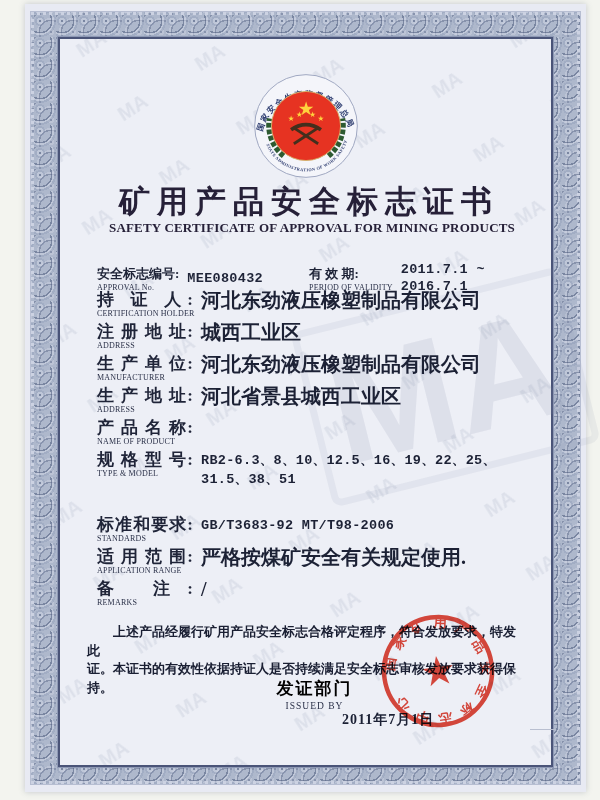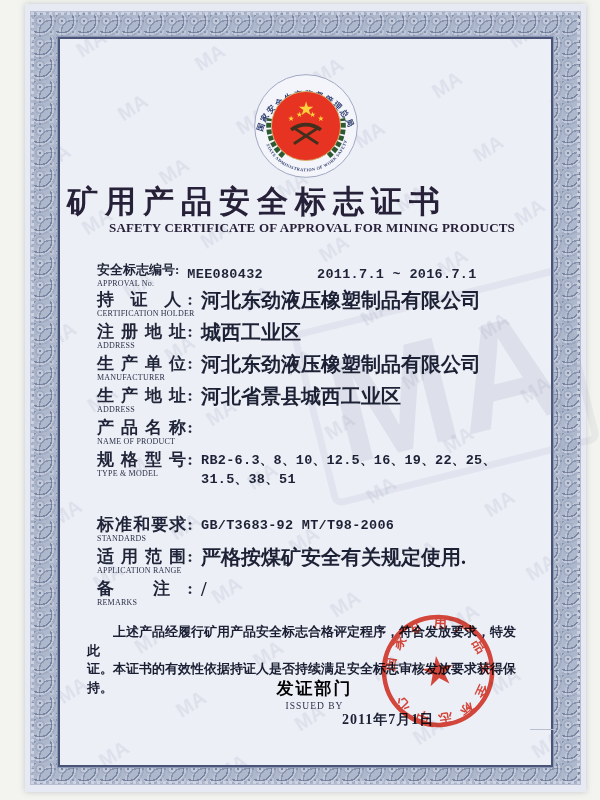--- a/index.html
+++ b/index.html
@@ -36,21 +36,21 @@
     position:absolute;left:248px;top:258px;z-index:0;
     transform:rotate(-14deg);
     font-family:"Liberation Sans",sans-serif;
     font-weight:bold;font-size:150px;line-height:150px;
     color:rgba(125,135,165,0.14);
     border:7px solid rgba(125,135,165,0.10);
     border-radius:10px;padding:8px 14px;
   }
   .emblem{position:absolute;top:31px;left:50%;transform:translateX(-50%);width:112px;height:112px;z-index:1;}
   .title{
-    position:absolute;top:142px;left:0;right:0;z-index:1;
+    position:absolute;top:142px;left:0;right:0;text-align:center;z-index:1;
     font-size:31px;font-weight:bold;color:#262038;
     letter-spacing:7px;padding-left:7px;white-space:nowrap;
   }
   .subtitle{
     position:absolute;top:181px;left:13px;right:0;text-align:center;z-index:1;
     font-size:13px;font-weight:bold;color:#262038;letter-spacing:0.2px;white-space:nowrap;
   }
   .meta-row{position:absolute;top:222px;left:37px;right:10px;display:flex;z-index:1;}
   .meta-group{display:flex;align-items:center;}
   .meta-group.approval{width:212px;flex-shrink:0;}
@@ -132,20 +132,24 @@
 
     <div class="meta-row">
       <div class="meta-group approval">
         <div class="label-col">
           <span class="zh-label">安全标志编号:</span>
           <span class="en-label">APPROVAL No.</span>
         </div>
         <span class="meta-value mono">MEE080432</span>
       </div>
       <div class="meta-group">
+        <div class="label-col">
+          <span class="zh-label">有  效  期:</span>
+          <span class="en-label">PERIOD OF VALIDITY</span>
+        </div>
         <span class="meta-value mono">2011.7.1 ~ 2016.7.1</span>
       </div>
     </div>
 
     <div class="fields">
       <div class="frow">
         <div class="label-col">
           <span class="zh-label">持 证 人:</span>
           <span class="en-label">CERTIFICATION HOLDER</span>
         </div>

